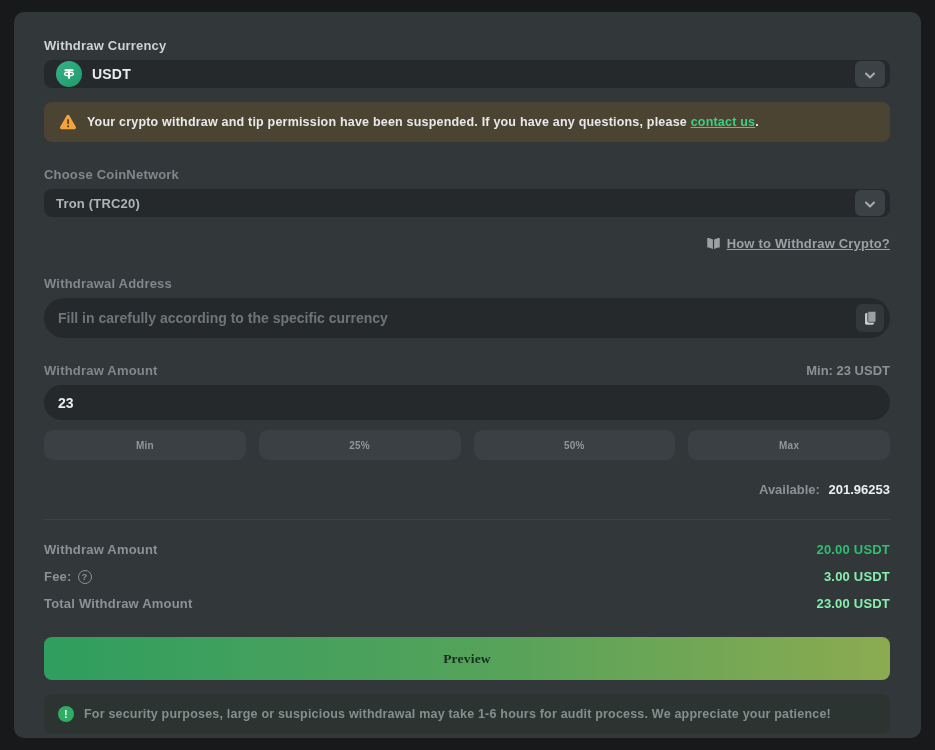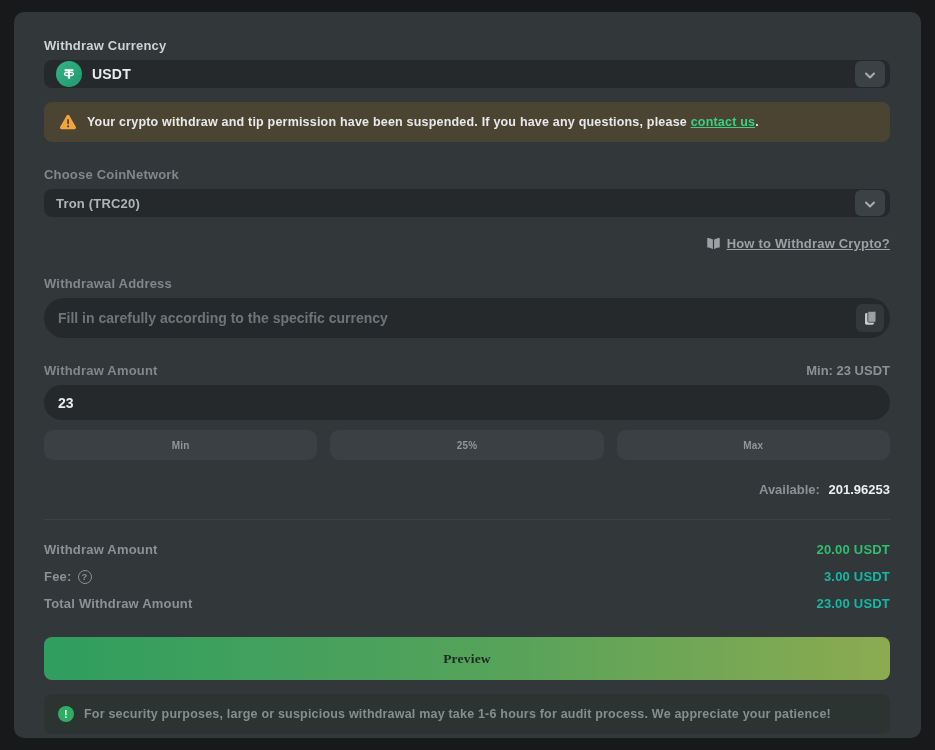--- a/index.html
+++ b/index.html
@@ -97,21 +97,21 @@
   .avail-row .a-val { color:#edeff0; margin-left:5px; }
 
   .divider { margin-top:22px; border-top:1px solid #3c4245; }
 
   .summary { margin-top:16px; }
   .summary-row {
     display:flex; justify-content:space-between; align-items:center;
     height:27px; font-size:13px; font-weight:bold; letter-spacing:.2px;
   }
   .summary-row .s-lbl { color:#8b9295; display:flex; align-items:center; gap:6px; }
-  .summary-row .s-val { color:#14b8a6; }
+  .summary-row .s-val { color:#86efac; }
   .summary-row .s-val.green { color:#2fbe72; }
   .q-icon {
     display:inline-flex; align-items:center; justify-content:center;
     width:14px; height:14px; border:1.4px solid #8b9295; border-radius:50%;
     font-size:9.5px; color:#8b9295; font-weight:bold; cursor:pointer;
   }
 
   .preview-btn {
     margin-top:20px; width:100%; height:43px; border:none; border-radius:8px;
     background:linear-gradient(90deg,#2f9e5f 0%,#57a35a 55%,#8cab50 100%);
@@ -217,20 +217,21 @@
     <span class="min-hint">Min: 23 USDT</span>
   </div>
   <div class="text-input amount-input">
     <input type="text" value="23" style="">
   </div>
 
   
   <div class="quick-row">
     <button class="quick-btn">Min</button>
     <button class="quick-btn">25%</button>
+    <button class="quick-btn">50%</button>
     <button class="quick-btn">Max</button>
   </div>
 
   
   <div class="avail-row">
     <span class="a-lbl">Available:</span>
     <span class="a-val">201.96253</span>
   </div>
 
   <div class="divider"></div>

